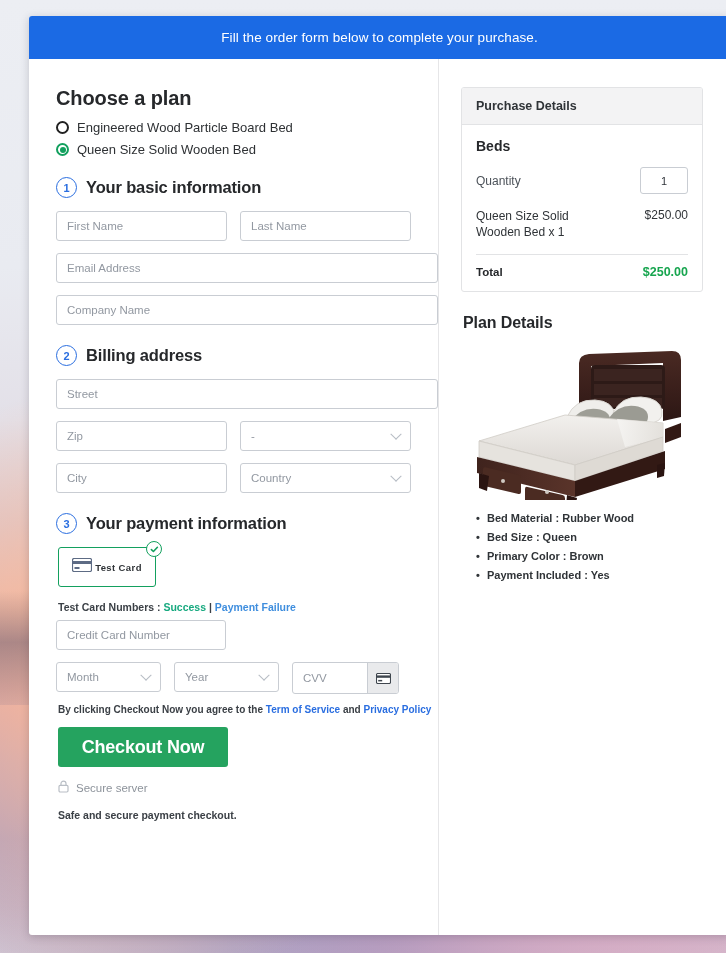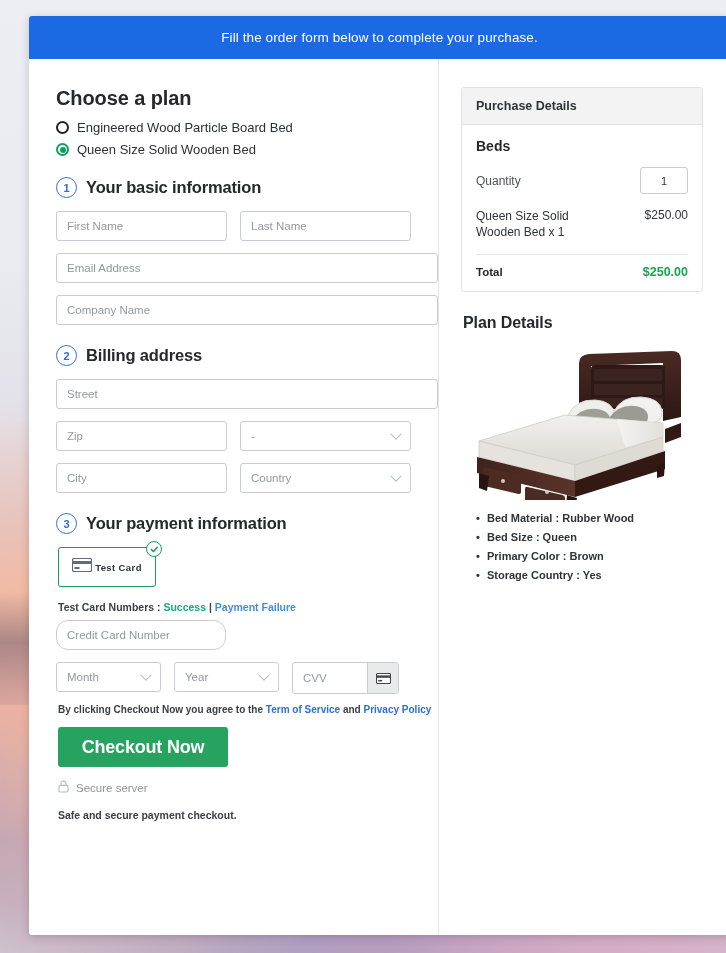--- a/index.html
+++ b/index.html
@@ -77,21 +77,21 @@
 
   
   .row{display:flex;gap:13px;margin-bottom:12px;}
   .fld{
     height:30px;border:1px solid #c9cdd3;border-radius:3px;background:#fff;
     display:flex;align-items:center;padding:0 10px;box-sizing:border-box;
     font-size:11.5px;color:#9298a1;position:relative;
   }
   .fld.wide{width:384px;}
   .fld.half{width:171px;}
-  .fld.cc{width:170px;border-radius:12px;}
+  .fld.cc{width:170px;}
   .fld.sel{color:#9298a1;}
   .chev{
     position:absolute;right:10px;top:50%;margin-top:-3px;
     width:7px;height:7px;border-right:1.4px solid #b6bcc4;border-bottom:1.4px solid #b6bcc4;
     transform:rotate(45deg) translate(-2px,-2px);
   }
   .trio{display:flex;gap:13px;margin-bottom:10px;}
   .trio .fld{width:105px;}
   .cvvwrap{display:flex;width:105px;height:30px;border:1px solid #c9cdd3;border-radius:3px;overflow:hidden;}
   .cvvwrap .inner{flex:1;display:flex;align-items:center;padding:0 10px;font-size:11.5px;color:#9298a1;}
@@ -371,18 +371,18 @@
           <path d="M100 150 L110 153 L108 165 L99 162 Z" fill="#2a1411"></path>
           <path d="M190 120 L198 118 L197 131 L190 133 Z" fill="#2a1411"></path>
           <path d="M198 84 L214 78 L214 92 L198 98 Z" fill="#321914"></path>
         </svg>
       </div>
 
       <ul class="specs">
         <li>Bed Material : Rubber Wood</li>
         <li>Bed Size : Queen</li>
         <li>Primary Color : Brown</li>
-        <li>Storage Country : Yes</li>
+        <li>Payment Included : Yes</li>
       </ul>
     </div>
 
   </div>
 </div>
 
 </body></html>

